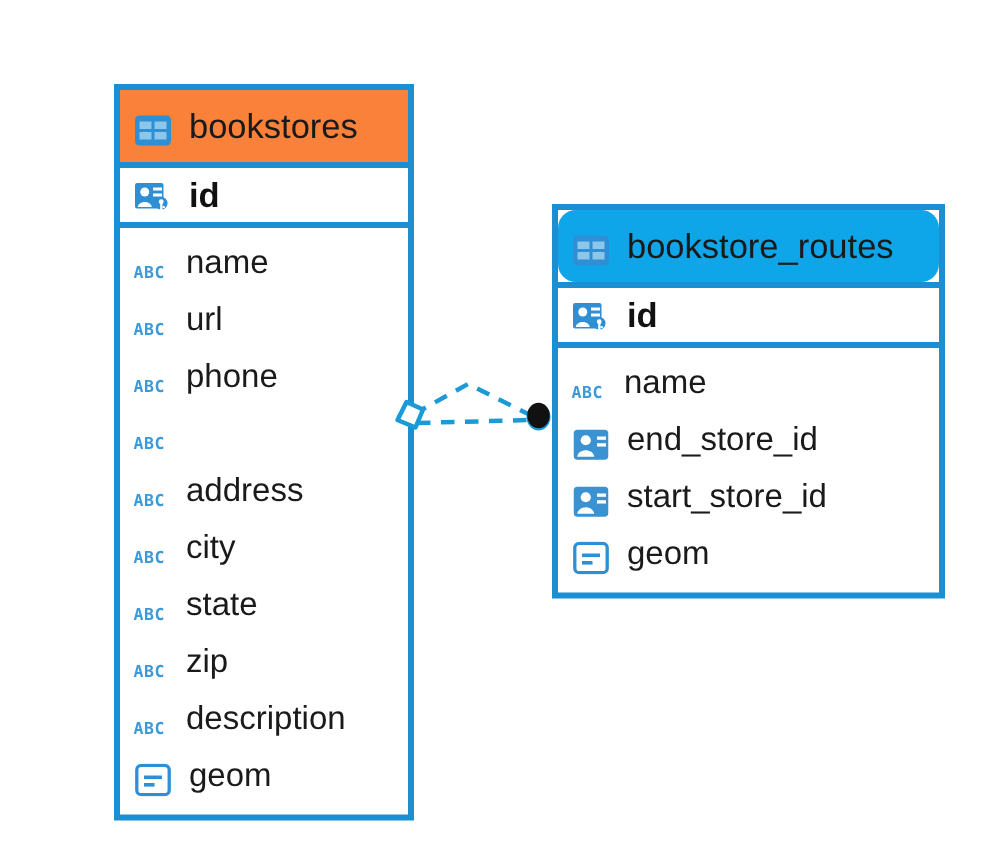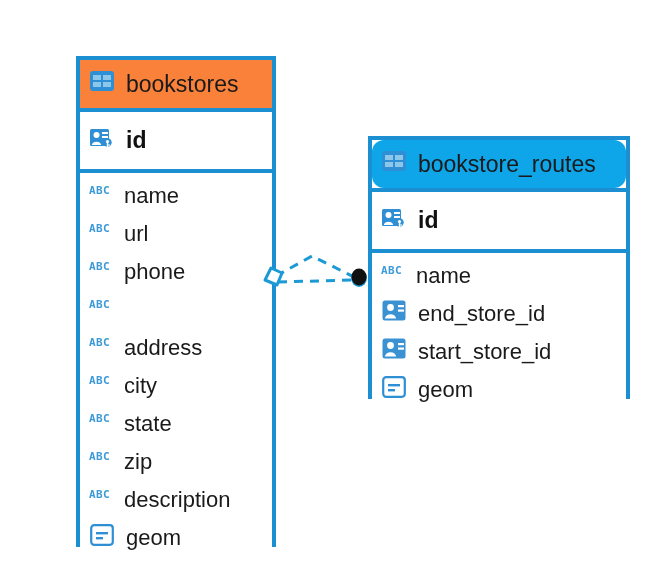--- a/index.html
+++ b/index.html
@@ -42,21 +42,21 @@
     font-size: 23px;
     color: #1a1a1a;
     white-space: nowrap;
     line-height: 1;
   }
 
   .pk-row {
     display: flex;
     align-items: center;
     box-sizing: border-box;
-    height: 65px;
+    height: 44px;
     padding-left: 8px;
     gap: 10px;
     background: #ffffff;
     border-top: 4px solid #1b8fd1;
     border-bottom: 4px solid #1b8fd1;
   }
   .pk-label {
     font-size: 23px;
     font-weight: bold;
     color: #111111;
@@ -79,21 +79,21 @@
     font-size: 22px;
     color: #1a1a1a;
     white-space: nowrap;
     line-height: 1;
   }
 
   
   .icon {
     flex: 0 0 auto;
     display: inline-flex;
-    align-items: flex-start;
+    align-items: flex-end;
     justify-content: center;
     width: 28px;
     height: 28px;
   }
   .icon.small { width: 26px; height: 26px; }
   .icon svg { display: block; }
 
   
   #connector {
     position: absolute;

